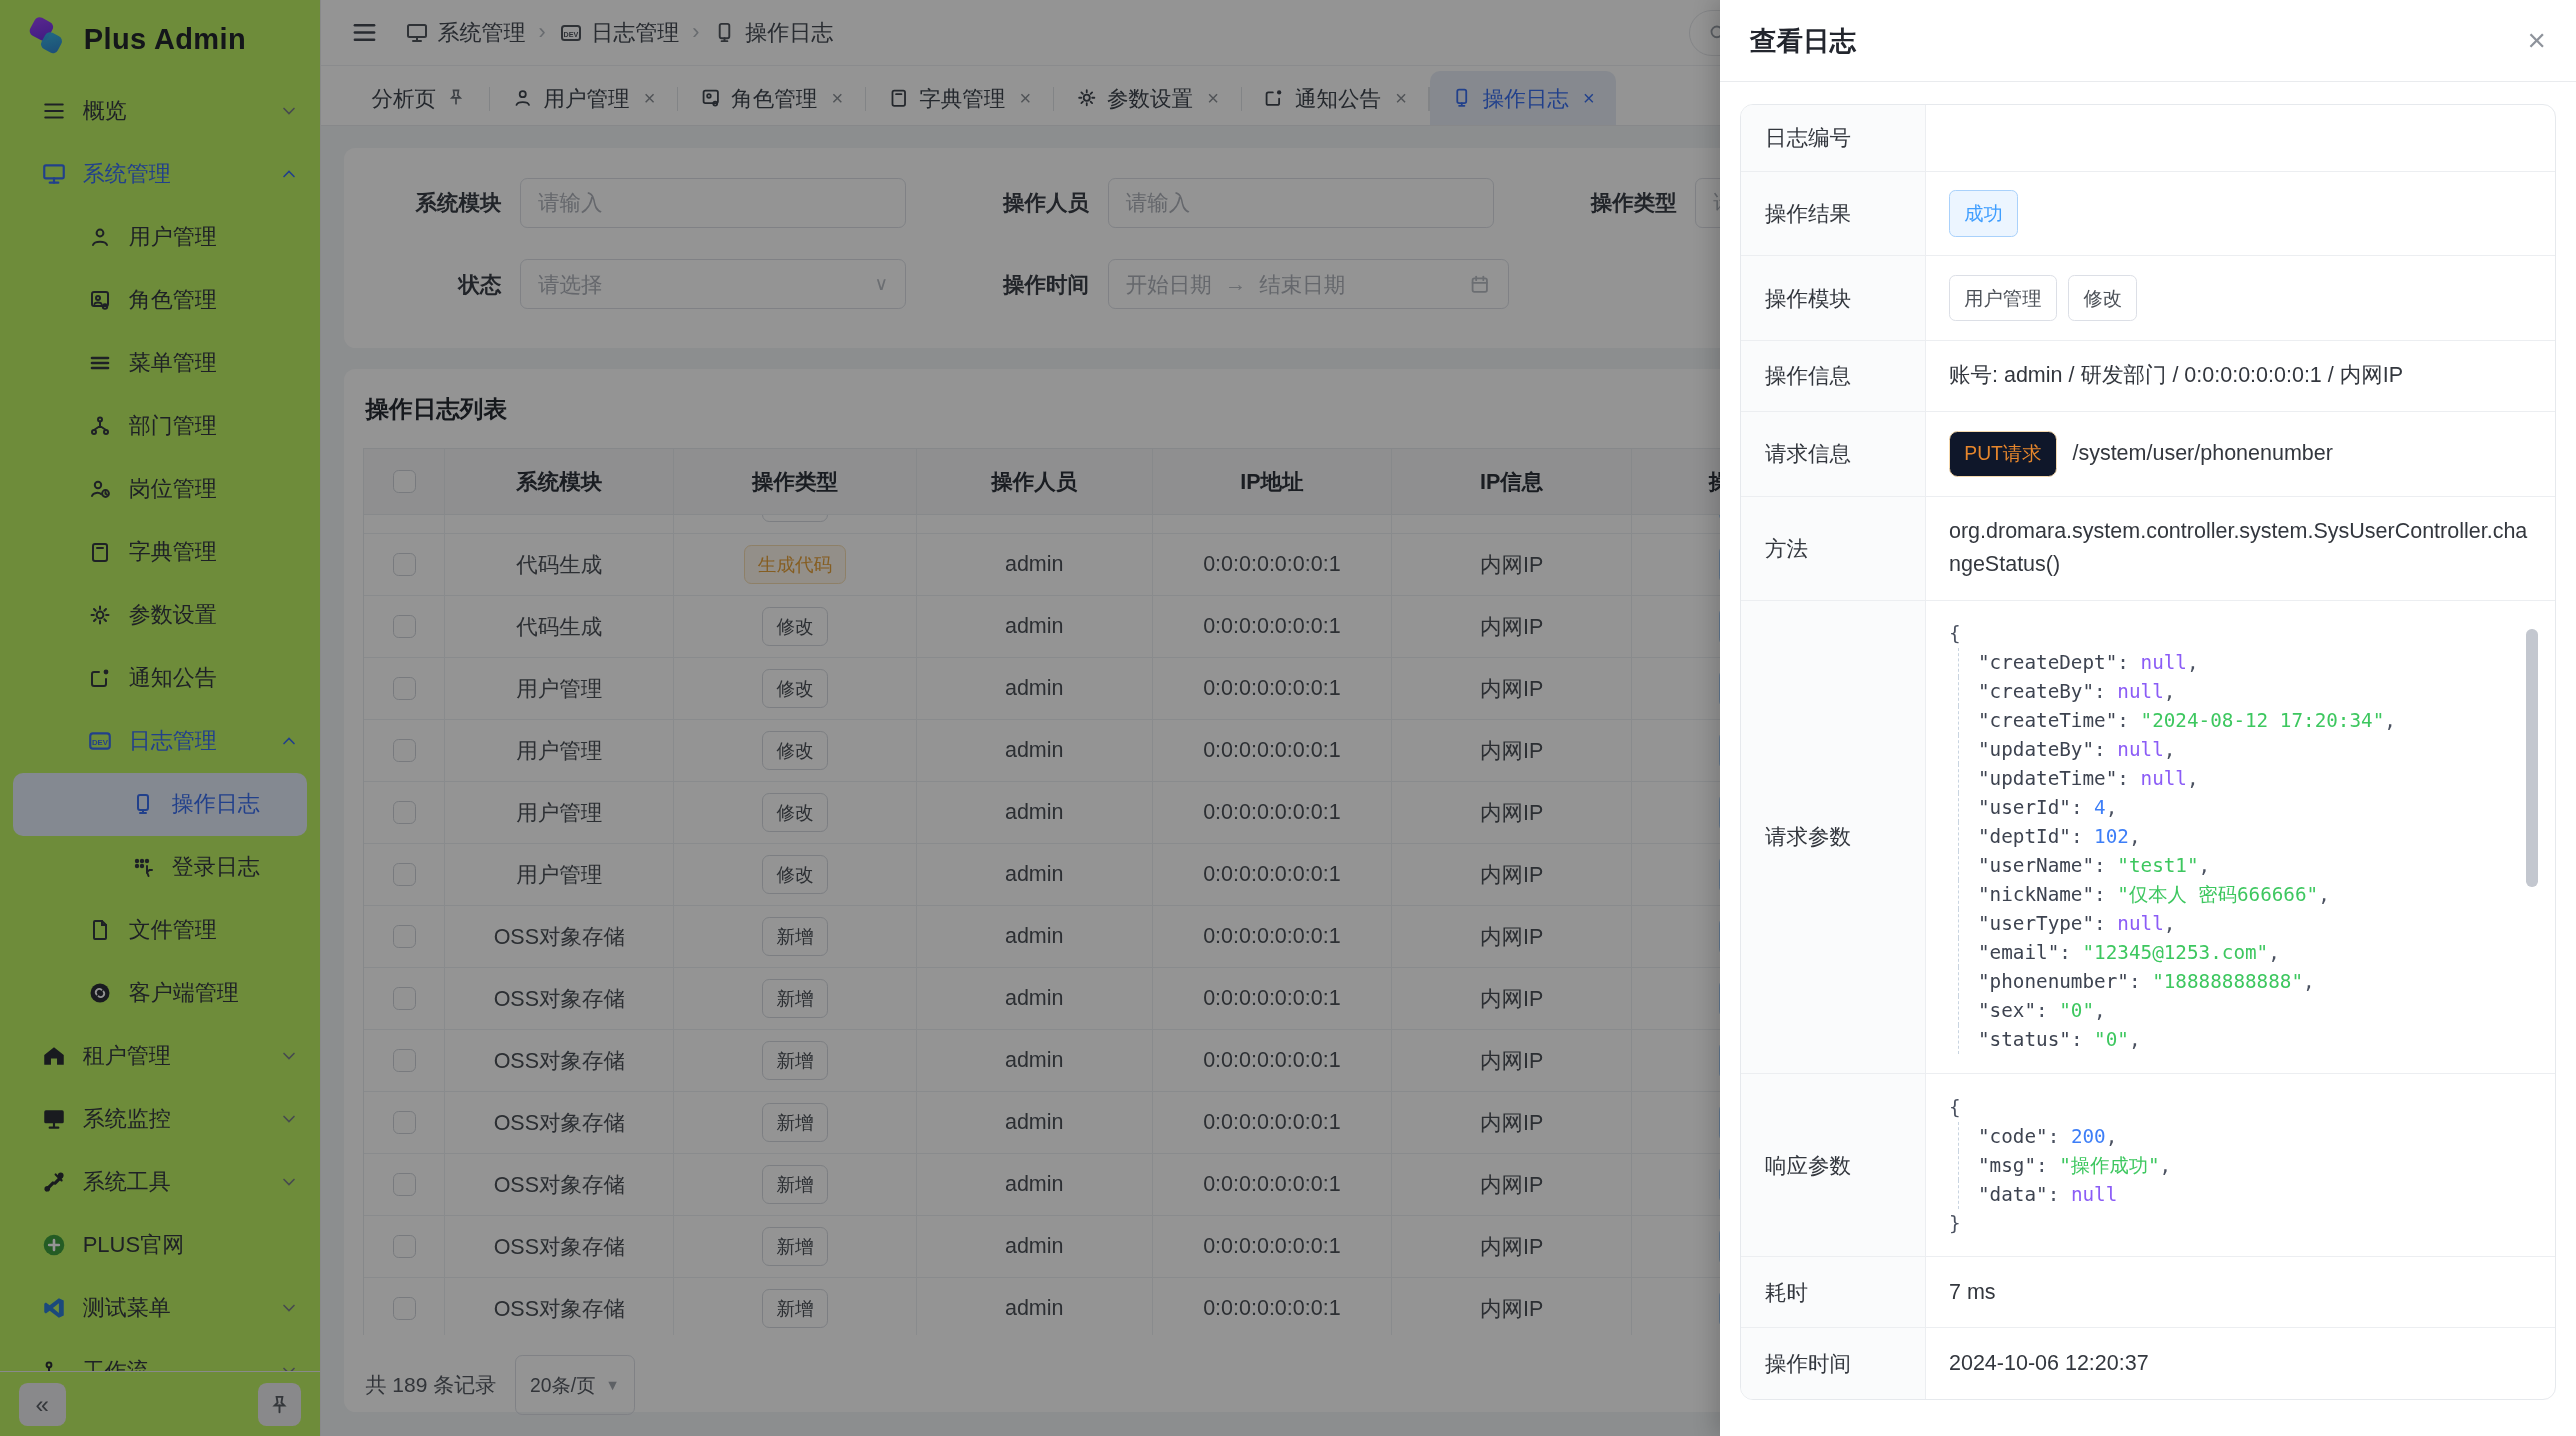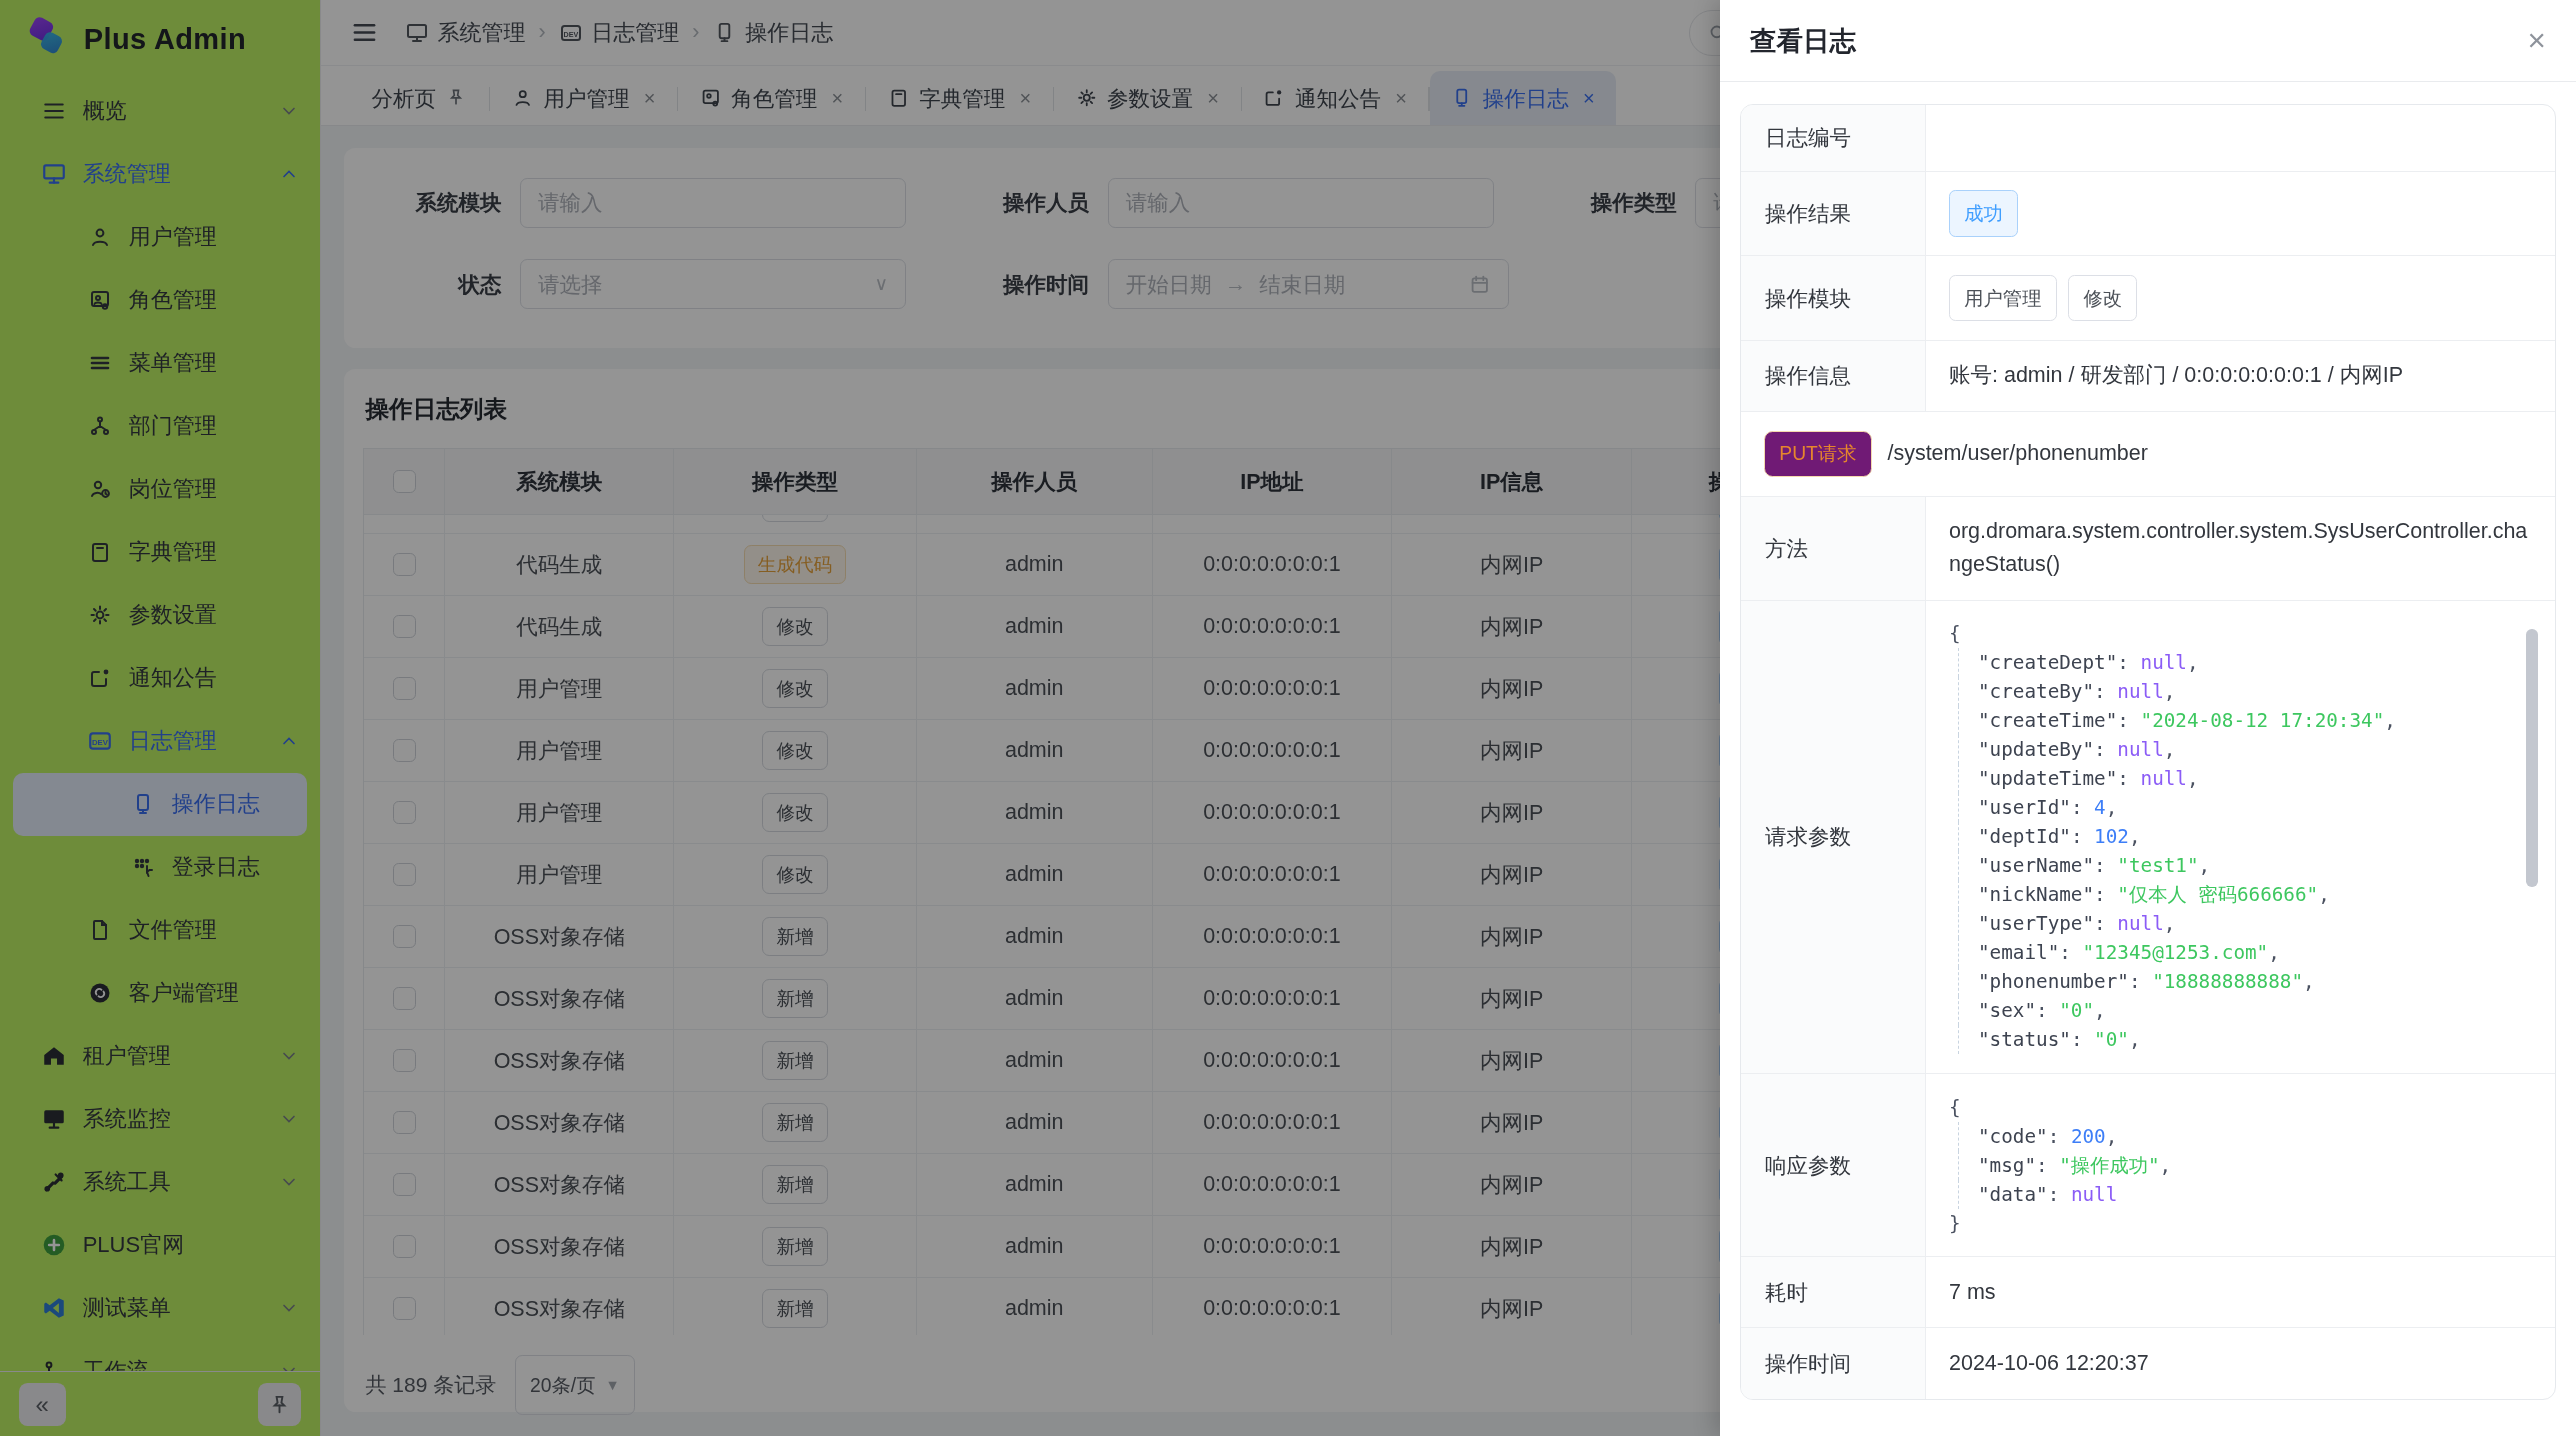--- a/index.html
+++ b/index.html
@@ -102,21 +102,21 @@
   .dr-body { padding:21.5px 20px; }
   .dtable { border:1.4px solid #e6e9ed; border-radius:13px; overflow:hidden; }
   .drow { display:flex; border-bottom:1.4px solid #eceef1; }
   .drow:last-child { border-bottom:none; }
   .dlabel { width:185px; flex:0 0 185px; background:#fafbfc; border-right:1.4px solid #eceef1;
     padding:18.6px 0 18.6px 24px; font-size:21.5px; color:#33373e; display:flex; align-items:center; }
   .dval { flex:1; padding:18.6px 21.5px 18.6px 23px; font-size:21.5px; color:#33373e; display:flex;
     align-items:center; gap:15.7px; flex-wrap:wrap; word-break:break-all; line-height:33px; }
   .dtag { font-size:19.3px; padding:5.7px 14.3px; border-radius:6.4px; border:1.4px solid #dcdfe6; color:#4c5158; background:#fff; }
   .dtag.blue { color:#409eff; background:#ecf5ff; border-color:#a9d1fb; }
-  .dtag.orange { color:#e6862c; background:#701a75; border-color:#f5d9ae; border-radius:8.6px; }
+  .dtag.orange { color:#e6862c; background:#0f172a; border-color:#f5d9ae; border-radius:8.6px; }
   .codeblock { position:relative; width:100%; font-family:"DejaVu Sans Mono", monospace; font-size:19.3px;
     line-height:29px; color:#4a5160; padding-right:26px; }
   .cl { white-space:pre; }
   .cl.ind { position:relative; padding-left:29px; }
   .cl.ind::before { content:""; position:absolute; left:8.6px; top:0; bottom:0; border-left:1.4px dashed #c9d4e0; }
   .tk-p { color:#4a5160; } .tk-k { color:#3d4350; } .tk-n { color:#8b5cf6; }
   .tk-s { color:#3dc75f; } .tk-d { color:#3d7ef7; }
   .scrollbar { position:absolute; right:-4.3px; top:10px; width:11.4px; height:258px; background:#c3c7cf; border-radius:5.7px; }
   svg { display:block; }
 </style>
@@ -864,20 +864,21 @@
           <span class="dtag">修改</span>
         </div>
       </div>
 
       <div class="drow">
         <div class="dlabel">操作信息</div>
         <div class="dval">账号: admin / 研发部门 / 0:0:0:0:0:0:0:1 / 内网IP</div>
       </div>
 
       <div class="drow">
+        <div class="dlabel">请求信息</div>
         <div class="dval">
           <span class="dtag orange">PUT请求</span>
           <span>/system/user/phonenumber</span>
         </div>
       </div>
 
       <div class="drow">
         <div class="dlabel">方法</div>
         <div class="dval">org.dromara.system.controller.system.SysUserController.changeStatus()</div>
       </div>

